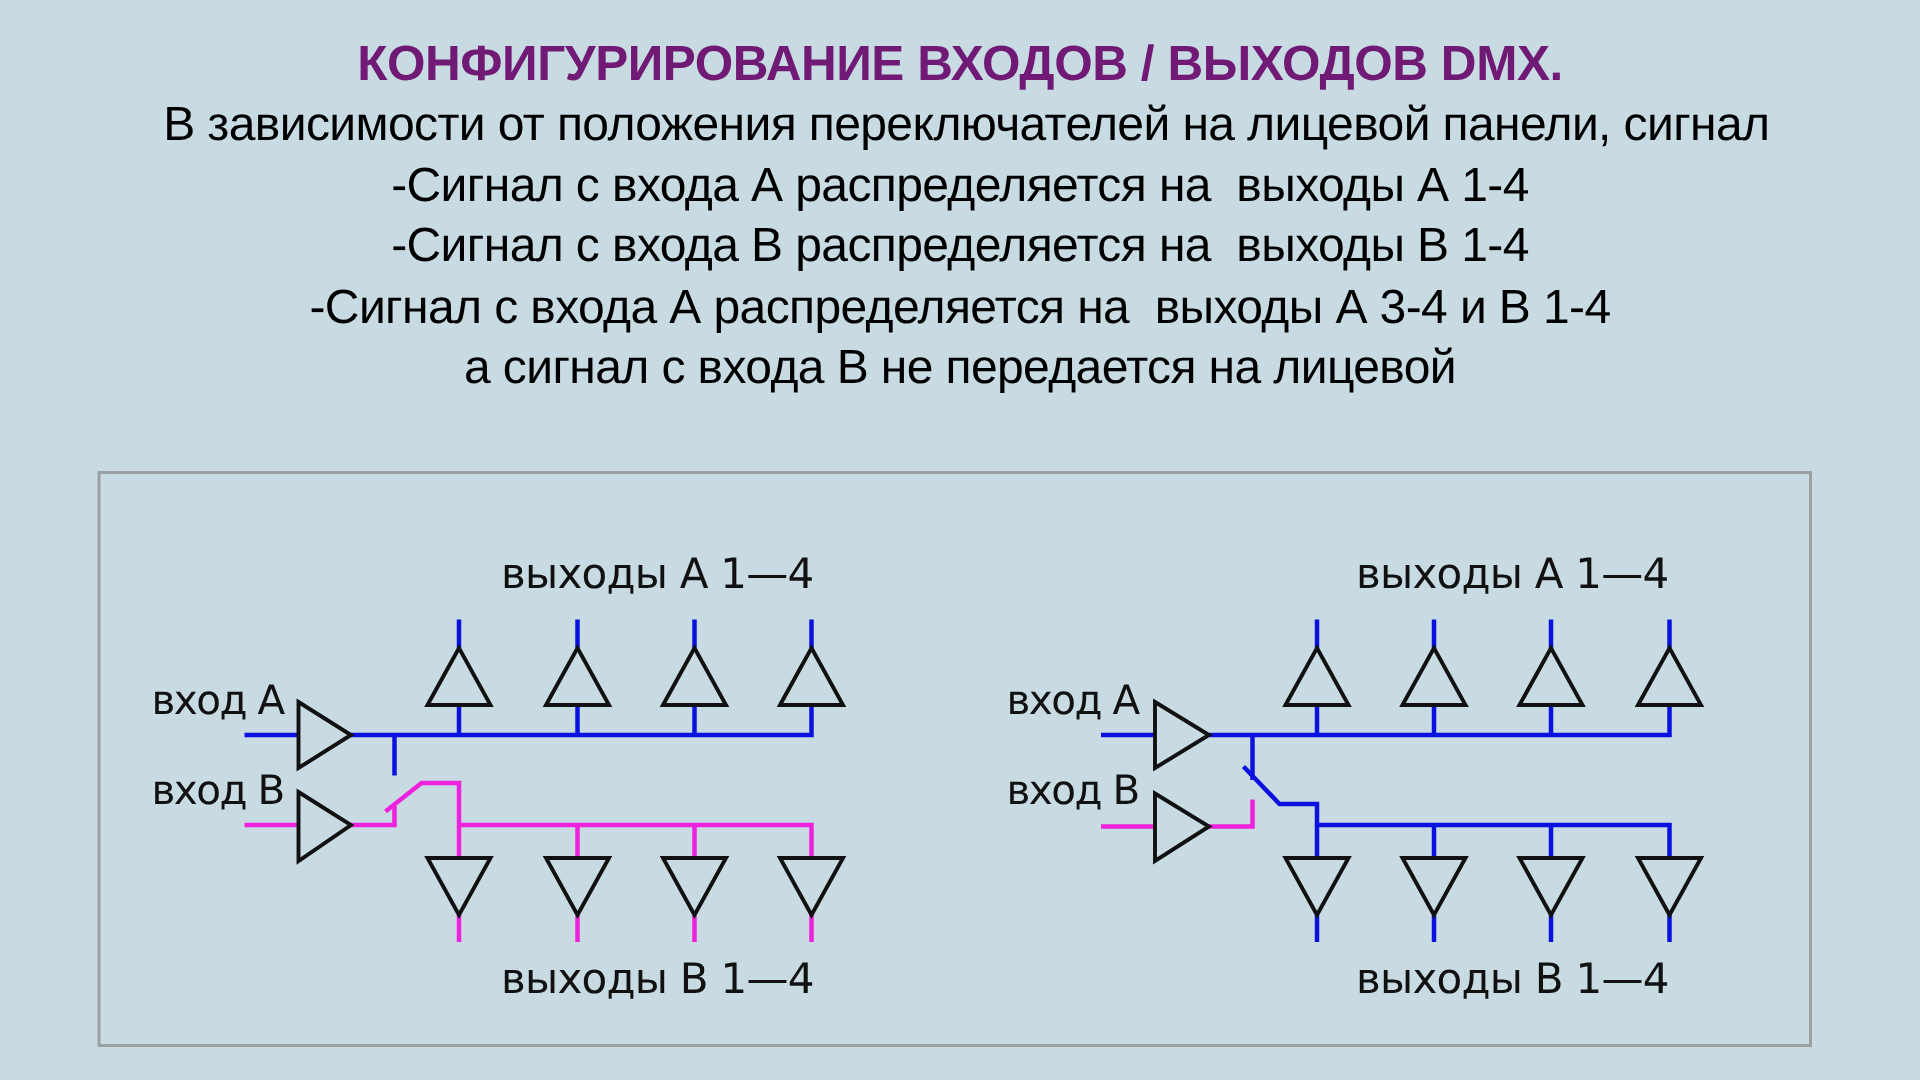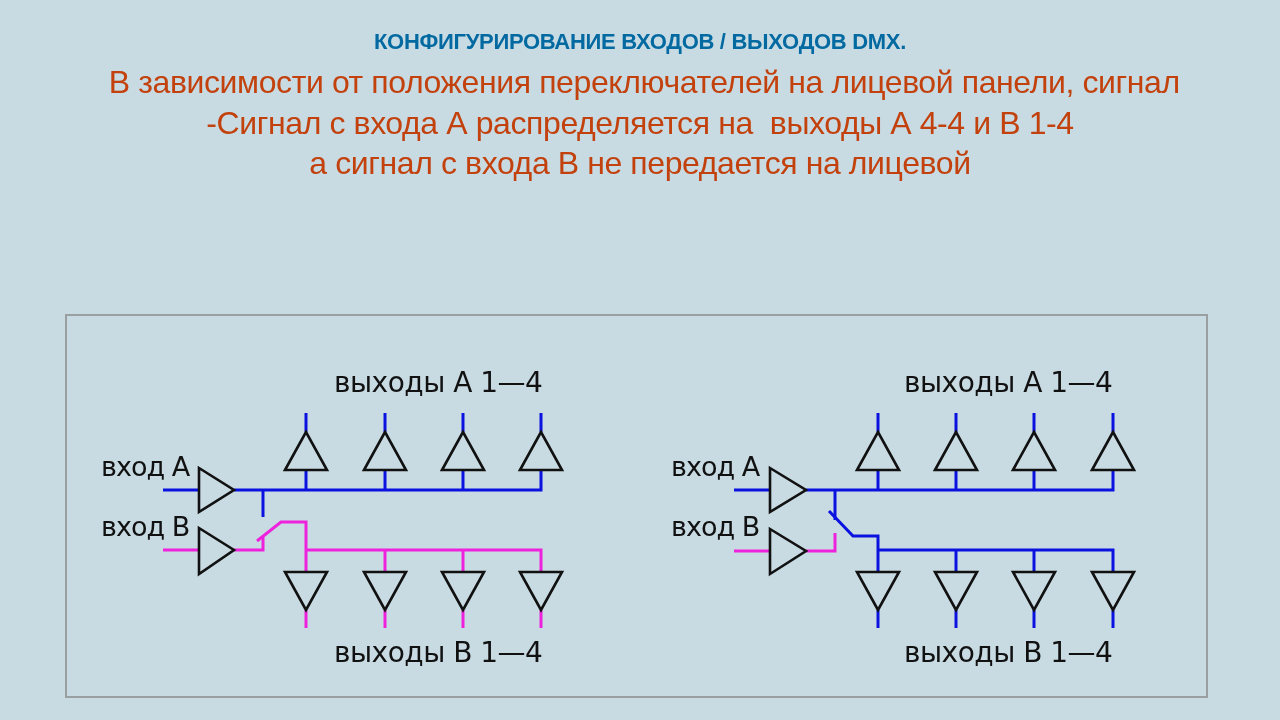--- a/index.html
+++ b/index.html
@@ -17,30 +17,30 @@
     }
     .header {
       position: absolute;
       left: 0;
       top: 22px;
       width: 1280px;
       text-align: center;
     }
     .title {
       font-weight: bold;
-      font-size: 22px;
+      font-size: 33px;
       line-height: 40px;
       letter-spacing: -0.3px;
-      color: #0369a1;
+      color: #701a75;
     }
     .line {
       font-size: 32px;
       line-height: 40.5px;
       letter-spacing: -0.4px;
-      color: #c2410c;
+      color: #000000;
       white-space: pre;
     }
     .frame {
       position: absolute;
       left: 65px;
       top: 314px;
       width: 1143px;
       height: 384px;
       border: 2.5px solid #9a9fa2;
       box-sizing: border-box;
@@ -64,21 +64,23 @@
       fill: #111;
       letter-spacing: -1px;
     }
   </style>
 </head>
 <body>
 
 <div class="header">
   <div class="title">КОНФИГУРИРОВАНИЕ ВХОДОВ / ВЫХОДОВ DMX.</div>
   <div class="line"> В зависимости от положения переключателей на лицевой панели, сигнал</div>
-  <div class="line">-Сигнал с входа А распределяется на  выходы А 4-4 и В 1-4</div>
+  <div class="line">-Сигнал с входа А распределяется на  выходы А 1-4</div>
+  <div class="line">-Сигнал с входа В распределяется на  выходы В 1-4</div>
+  <div class="line">-Сигнал с входа А распределяется на  выходы А 3-4 и В 1-4</div>
   <div class="line">а сигнал с входа В не передается на лицевой</div>
 </div>
 
 <div class="frame"></div>
 
 <svg class="diagram" viewBox="0 0 1280 720" fill="none" stroke-linecap="butt" stroke-linejoin="miter">
 
   <g>
 
     <text class="lbl" x="334" y="392">выходы А  1—4</text>

